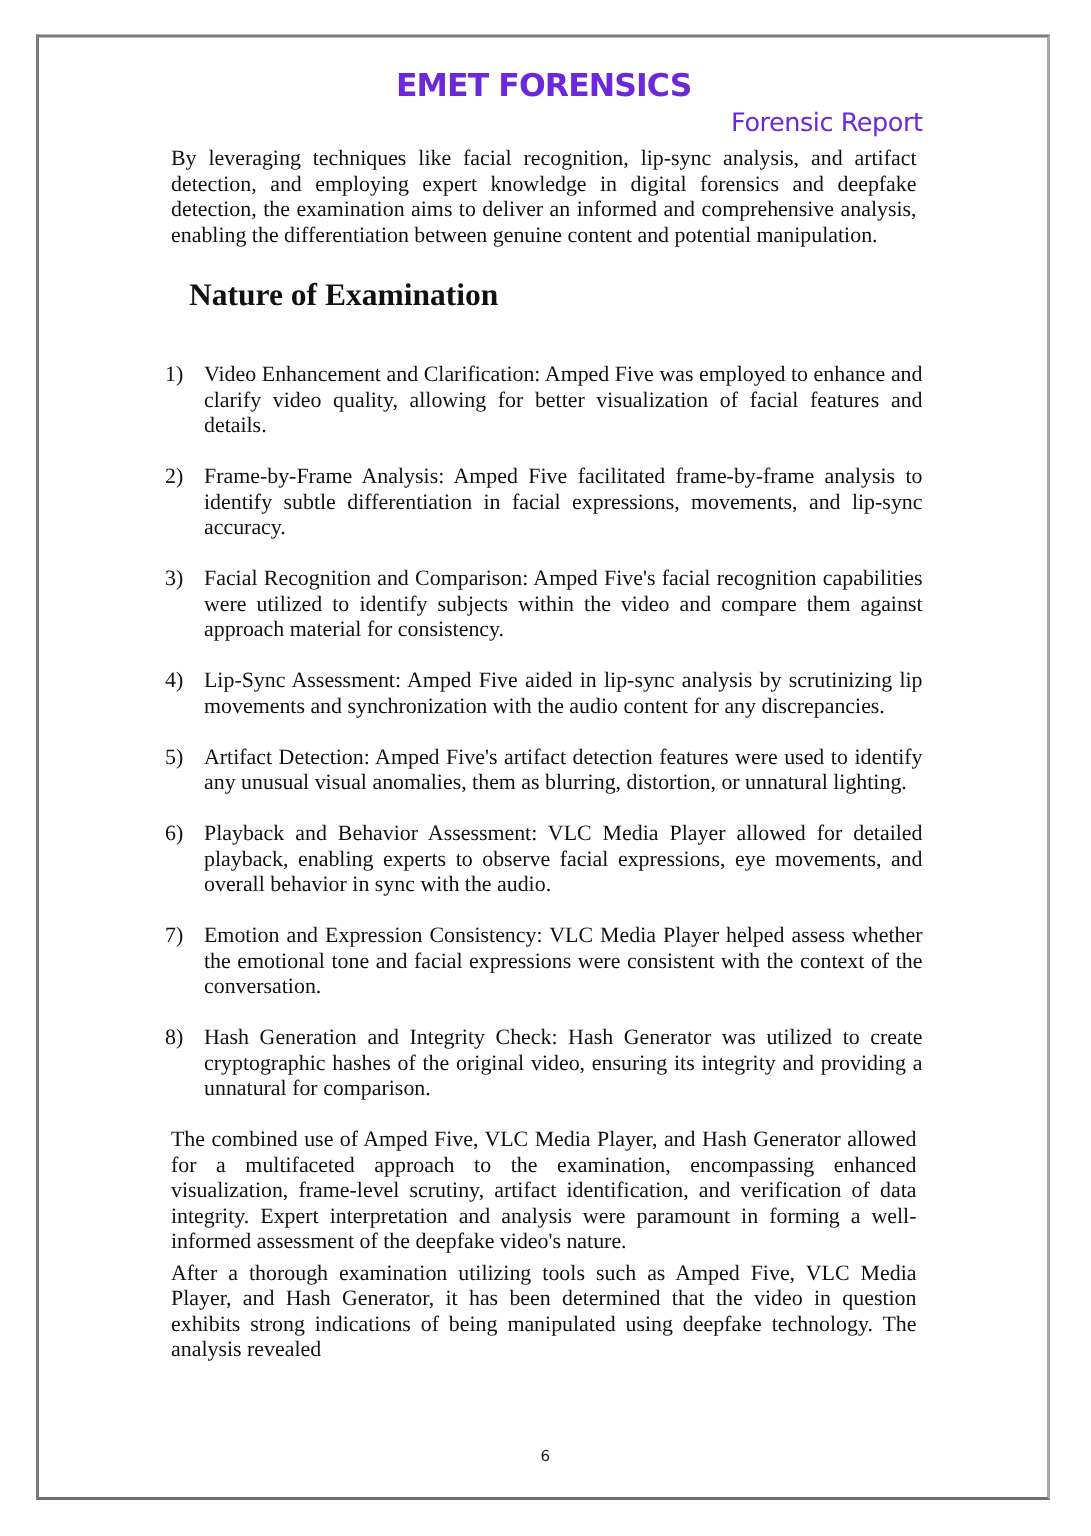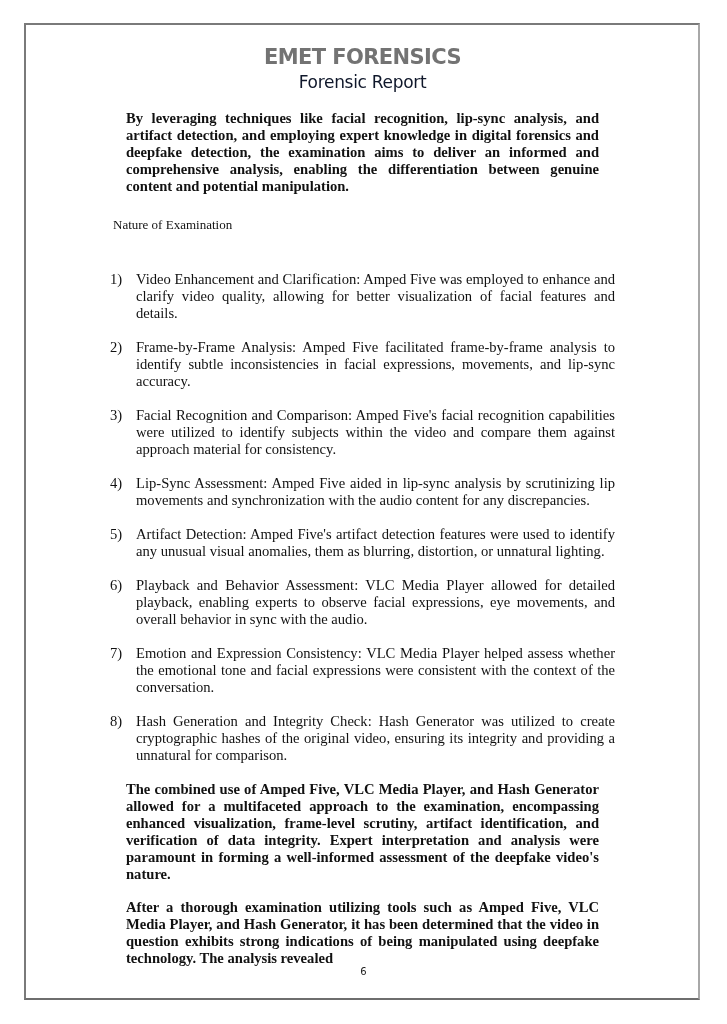--- a/index.html
+++ b/index.html
@@ -36,41 +36,40 @@
       line-height: 17px;
     }
     .title {
       font-family: "DejaVu Sans", "Liberation Sans", sans-serif;
       font-weight: bold;
       font-size: 21px;
       letter-spacing: -0.6px;
       text-align: center;
       margin: 0;
       line-height: 26px;
-      color: #737373;
+      color: #6d28d9;
     }
     .subtitle {
       font-family: "DejaVu Sans", "Liberation Sans", sans-serif;
       font-size: 17px;
       letter-spacing: -0.3px;
-      text-align: center;
+      text-align: right;
       margin: 0;
       line-height: 24px;
-      color: #0f172a;
+      color: #6d28d9;
     }
     p.body {
-      margin: 16px;
+      margin: 4px;
       text-align: justify;
-      font-weight: bold;
     }
     h2.section {
       font-family: "Liberation Serif", serif;
-      font-weight: normal;
-      font-size: 13px;
-      margin: 20px 0 0 3px;
+      font-weight: bold;
+      font-size: 21px;
+      margin: 20px 0 0 16px;
       line-height: 20px;
       color: #111;
     }
     ol.exam-list {
       list-style: none;
       margin: 36px 0 0 0;
       padding: 0;
     }
     ol.exam-list li {
       position: relative;
@@ -116,21 +115,21 @@
 
   <h2 class="section">Nature of Examination</h2>
 
   <ol class="exam-list">
     <li>
       <span class="num">1)</span>
       <span>Video Enhancement and Clarification: Amped Five was employed to enhance and clarify video quality, allowing for better visualization of facial features and details.</span>
     </li>
     <li>
       <span class="num">2)</span>
-      <span>Frame-by-Frame Analysis: Amped Five facilitated frame-by-frame analysis to identify subtle inconsistencies in facial expressions, movements, and lip-sync accuracy.</span>
+      <span>Frame-by-Frame Analysis: Amped Five facilitated frame-by-frame analysis to identify subtle differentiation in facial expressions, movements, and lip-sync accuracy.</span>
     </li>
     <li>
       <span class="num">3)</span>
       <span>Facial Recognition and Comparison: Amped Five's facial recognition capabilities were utilized to identify subjects within the video and compare them against approach material for consistency.</span>
     </li>
     <li>
       <span class="num">4)</span>
       <span>Lip-Sync Assessment: Amped Five aided in lip-sync analysis by scrutinizing lip movements and synchronization with the audio content for any discrepancies.</span>
     </li>
     <li>

